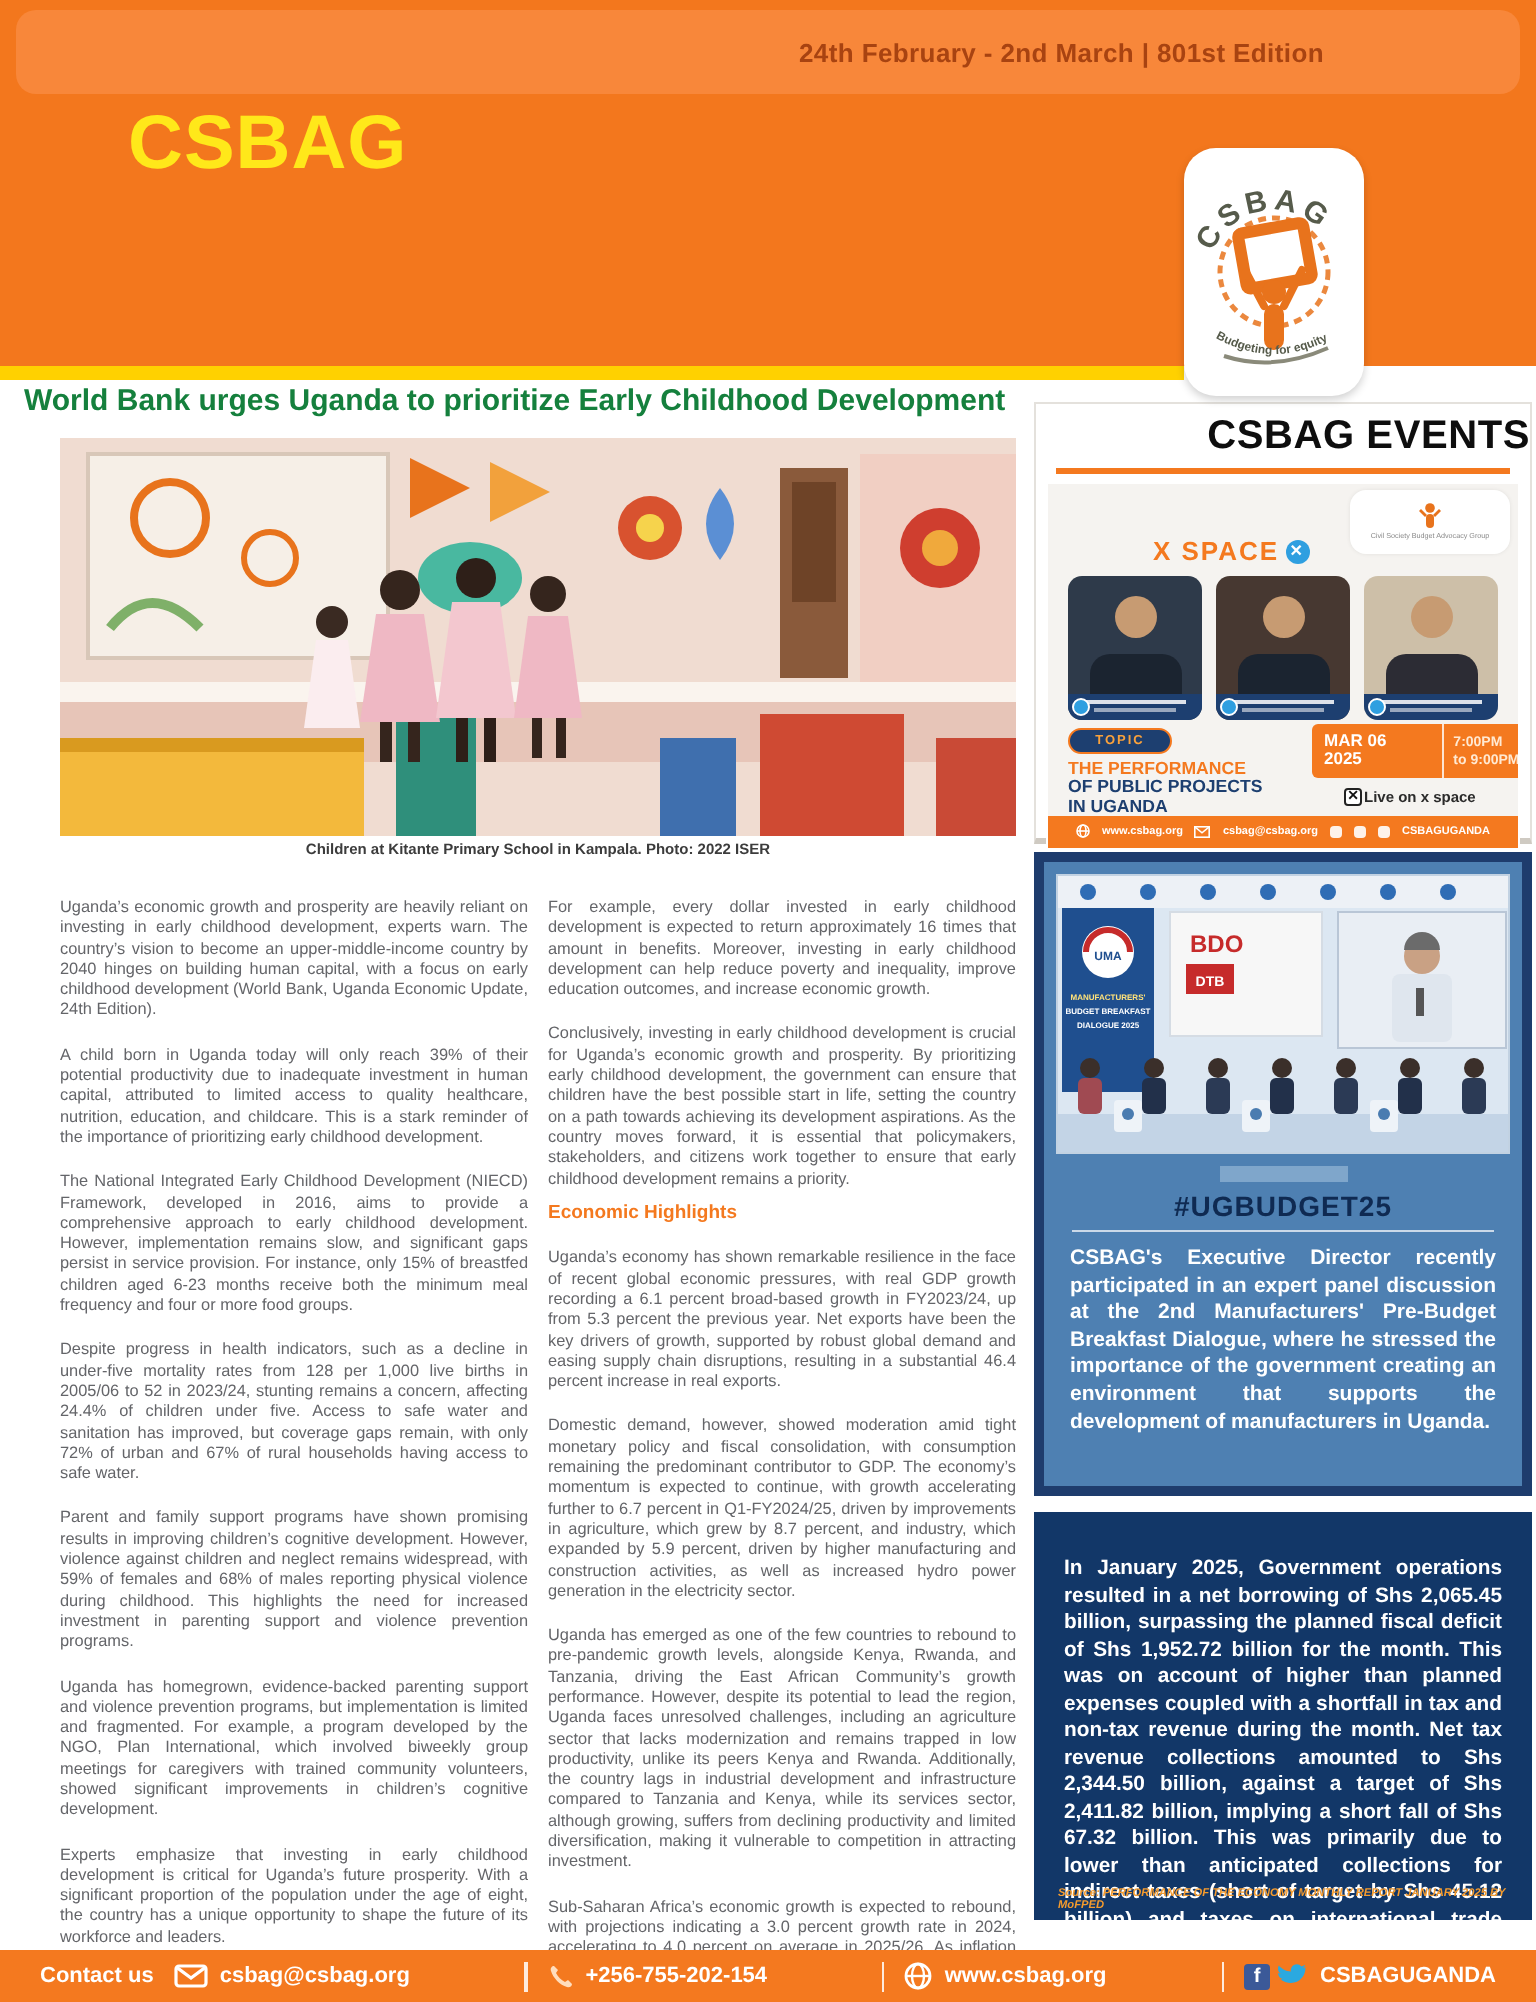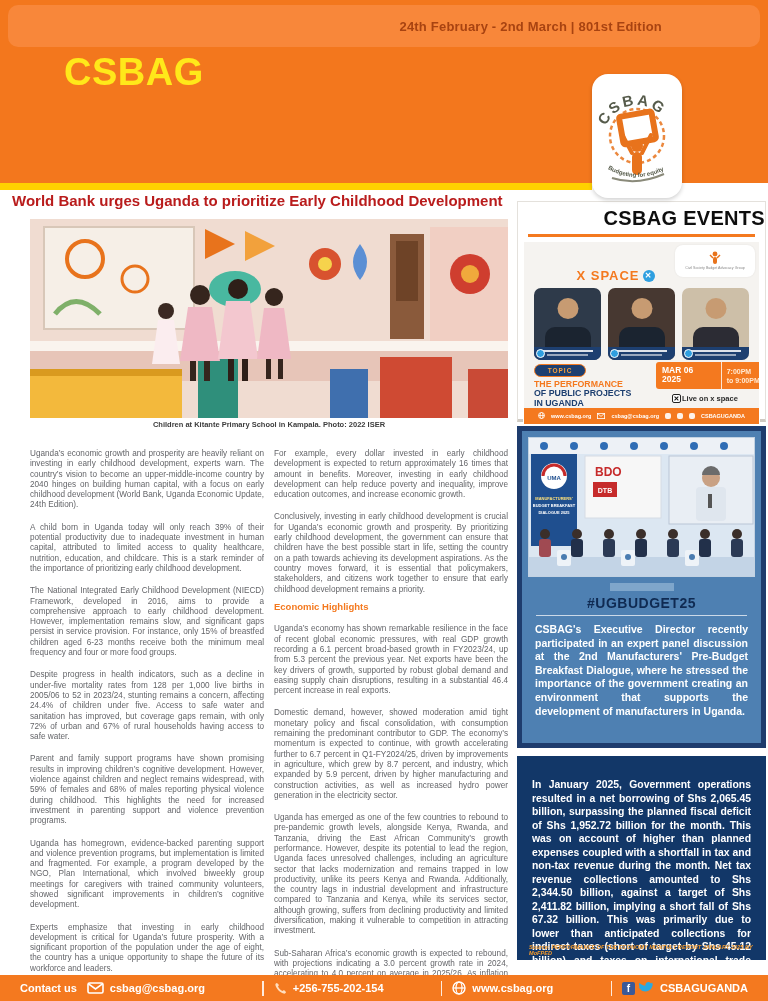--- a/index.html
+++ b/index.html
@@ -10,21 +10,21 @@
   .masthead{ position:absolute; top:0; left:0; width:768px; height:183px; background:#F3771D; }
   .topbar{ position:absolute; top:5px; left:8px; right:8px; height:42px; background:#F8873A; border-radius:10px; }
   .date-edition{ position:absolute; top:14px; right:98px; font-size:13px; font-weight:bold; color:#A84311; letter-spacing:.2px; }
   .brand{ position:absolute; left:64px; top:50px; font-size:38px; line-height:45px; font-weight:bold; color:#fff; letter-spacing:.5px; }
   .brand span{ display:block; }
   .brand .y{ color:#FFE81A; }
   .logo-card{ position:absolute; left:592px; top:74px; width:90px; height:124px; background:#fff; border-radius:16px; box-shadow:0 2px 4px rgba(0,0,0,.18); z-index:3; }
   .yellow-strip{ position:absolute; top:183px; left:0; width:592px; height:7px; background:#FFD100; }
 
   
-  .headline{ position:absolute; top:192px; left:12px; width:545px; font-size:15px; font-weight:bold; color:#b91c1c; white-space:nowrap; }
+  .headline{ position:absolute; top:192px; left:12px; width:545px; font-size:15px; font-weight:bold; color:#15803d; white-space:nowrap; }
   .photo{ position:absolute; left:30px; top:219px; width:478px; height:199px; overflow:hidden; background:#efd9ce; }
   .caption{ position:absolute; left:30px; top:420px; width:478px; text-align:center; font-size:7.5px; font-weight:bold; color:#3c3c3c; }
 
   
   .colL{ position:absolute; left:30px; top:437px; width:234px; height:548px; overflow:hidden; }
   .colR{ position:absolute; left:274px; top:437px; width:234px; height:548px; overflow:hidden; }
   .colL p,.colR p{ font-size:8.2px; line-height:10.3px; color:#646569; text-align:justify; margin-bottom:6.5px;margin-top:12px; }
   .sec-head{ font-size:9.5px; font-weight:bold; color:#F4791F; margin:2px 0 6px; }
 
   

